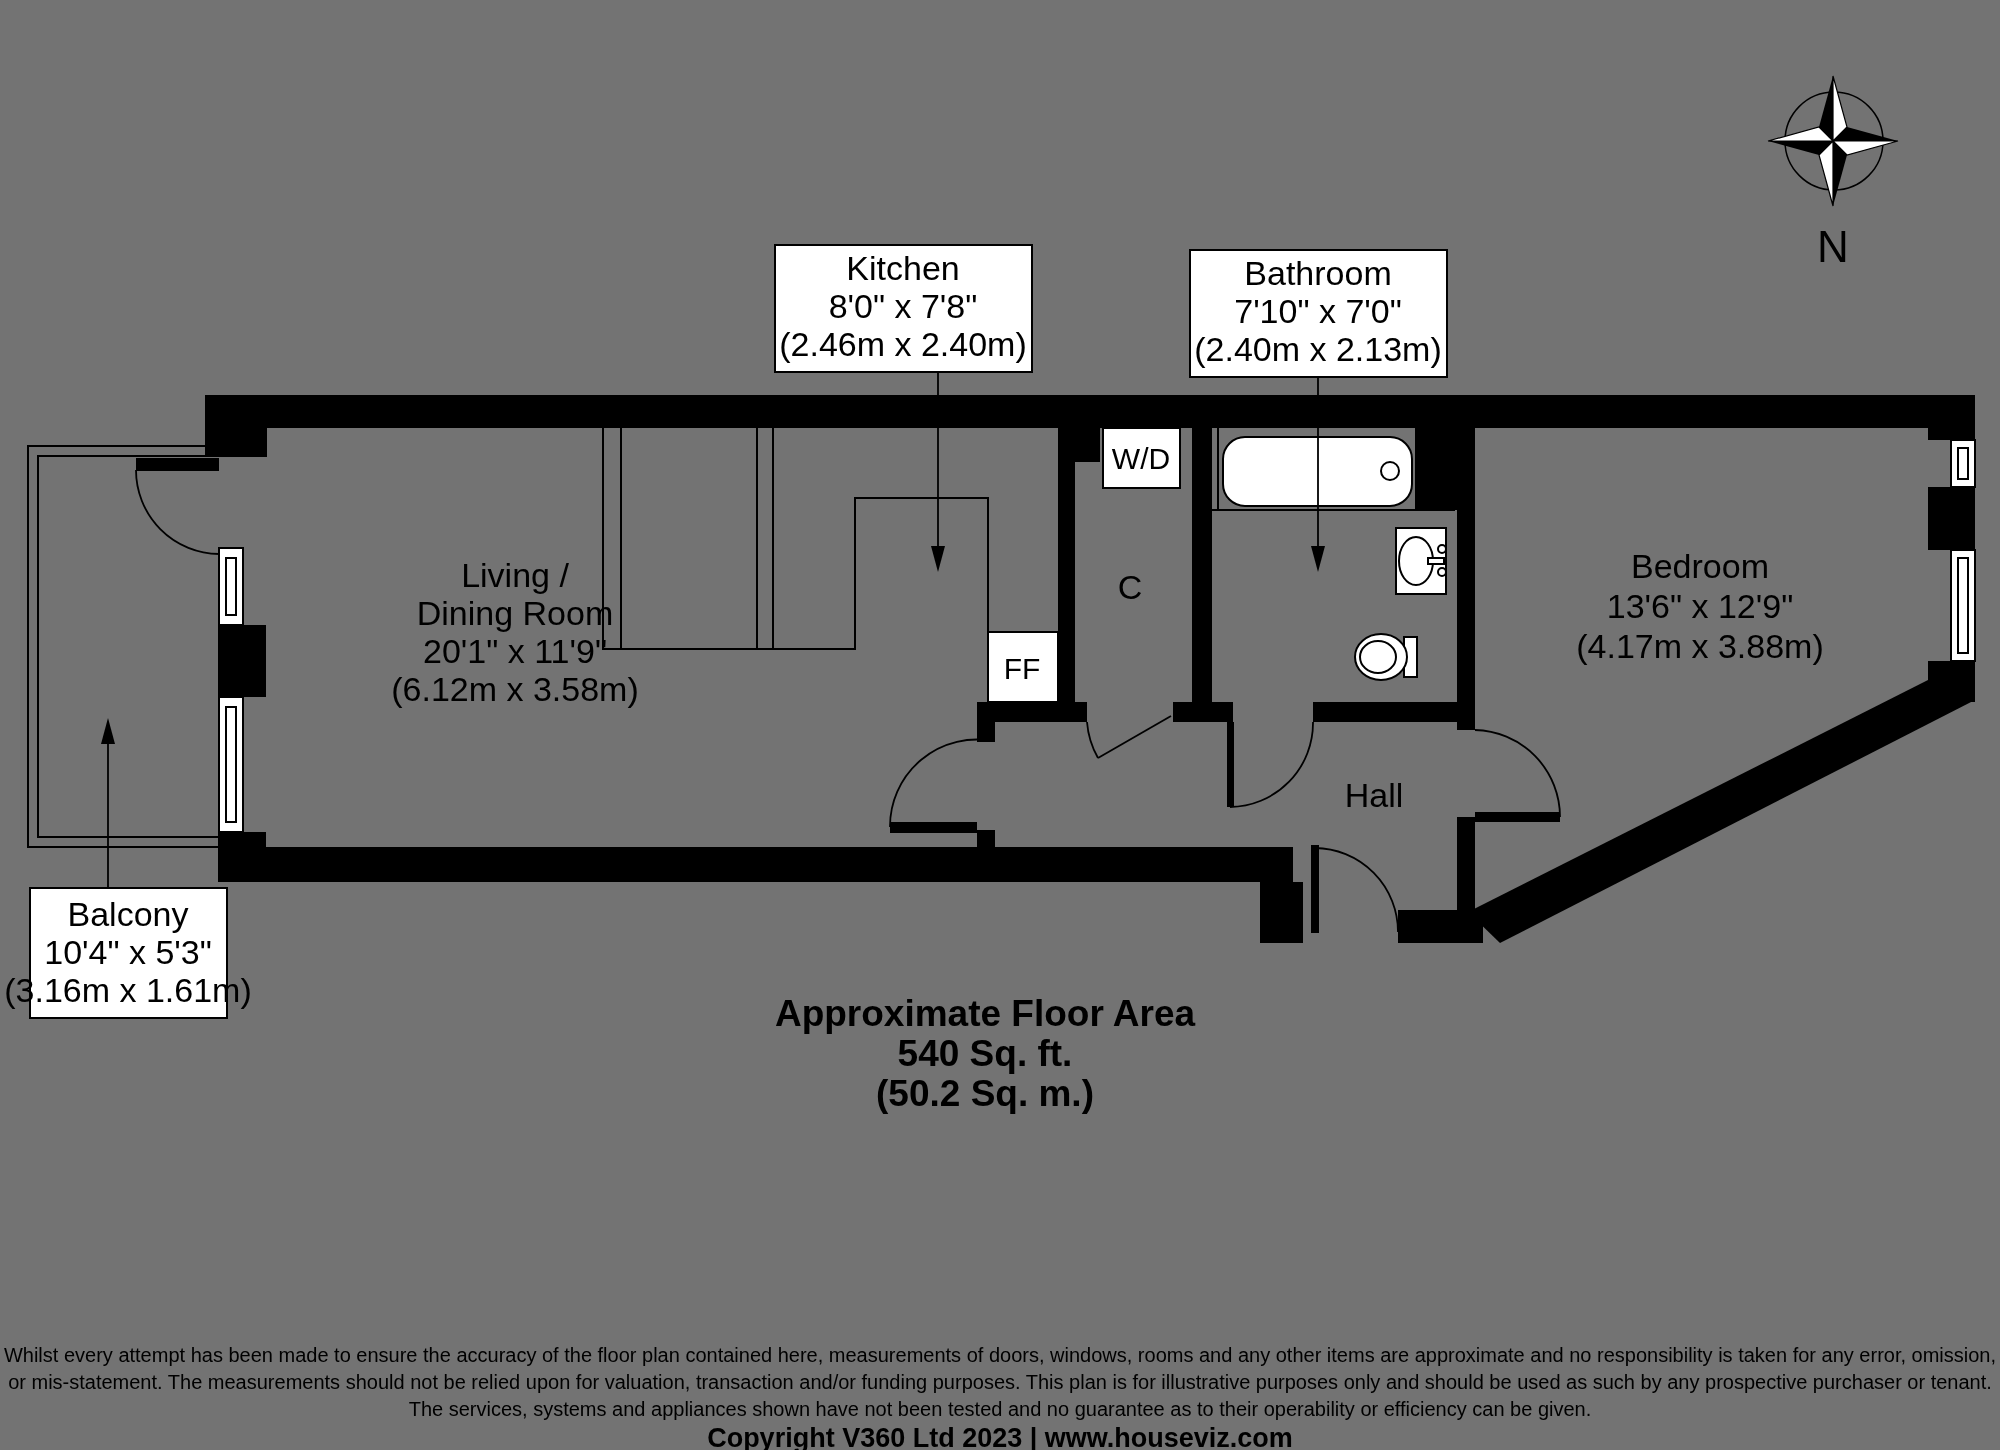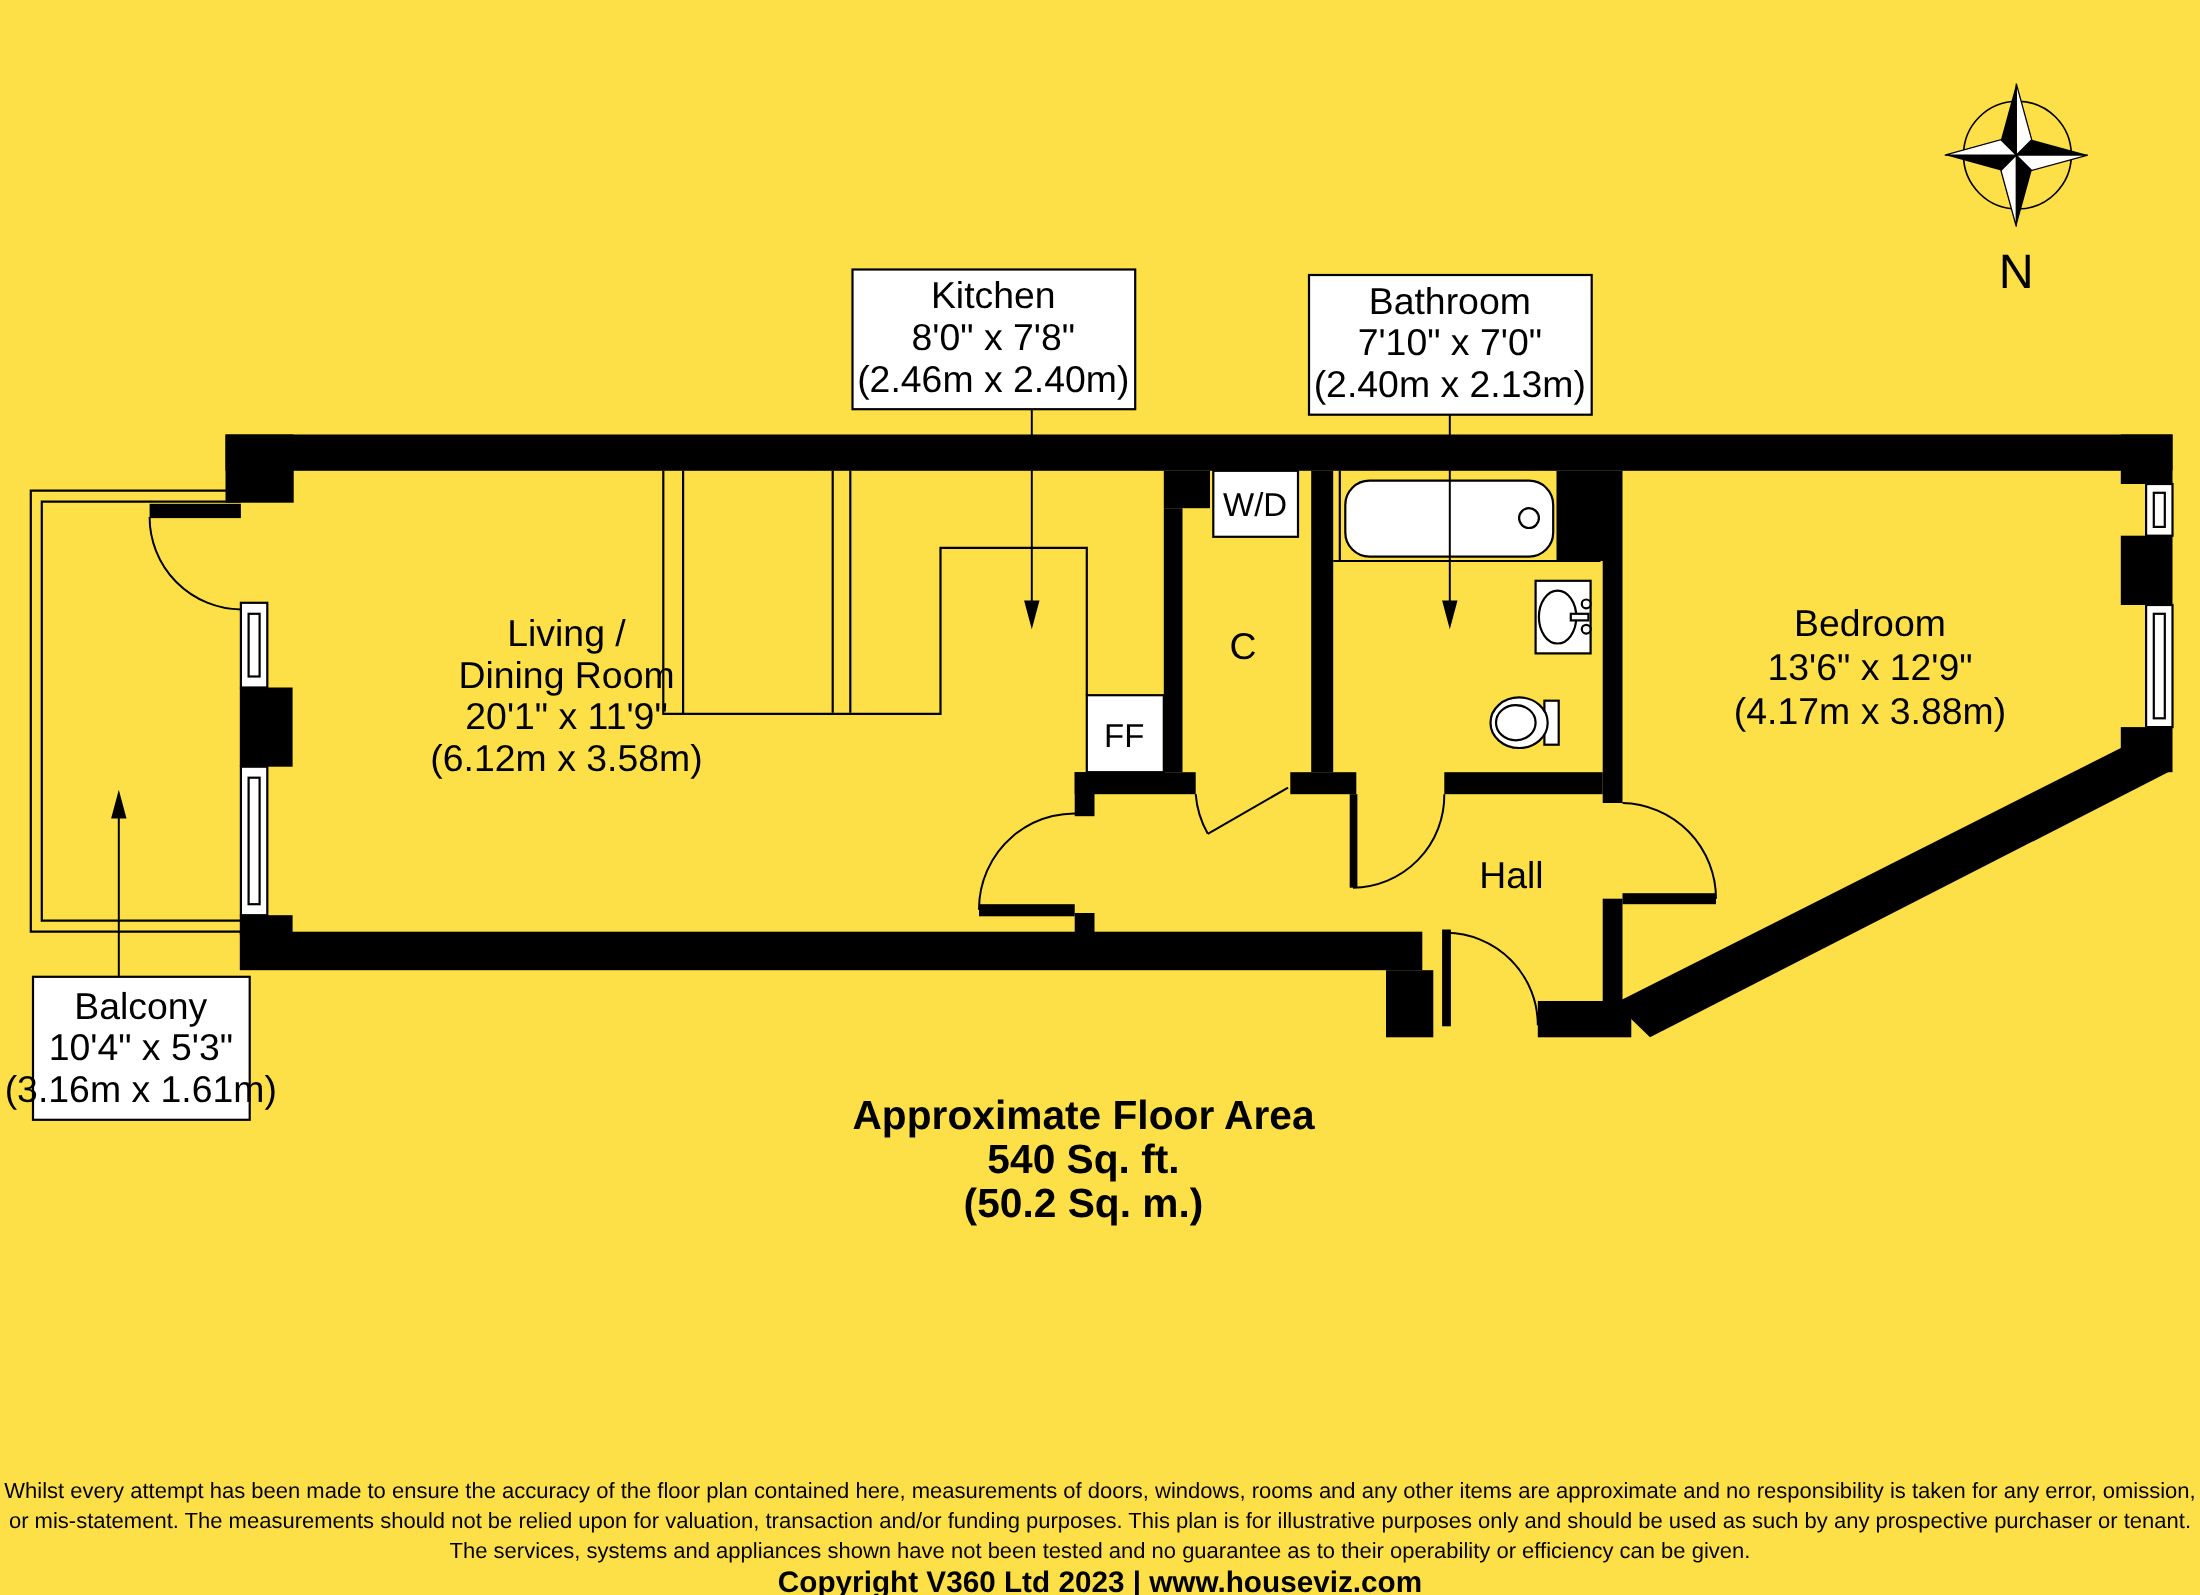--- a/index.html
+++ b/index.html
@@ -5,21 +5,21 @@
   html, body {
     margin: 0;
     padding: 0;
     background: #ffffff;
     font-family: "Liberation Sans", sans-serif;
   }
   #stage {
     position: relative;
     width: 2000px;
     height: 1450px;
-    background: #fde047;
+    background: #737373;
     overflow: hidden;
   }
   svg { position: absolute; top: 0; left: 0; }
   svg text {
     font-family: "Liberation Sans", sans-serif;
     fill: #000000;
   }
   .room-label { font-size: 34px; }
   .small-label { font-size: 30px; }
   .area-label { font-size: 37px; font-weight: bold; }

